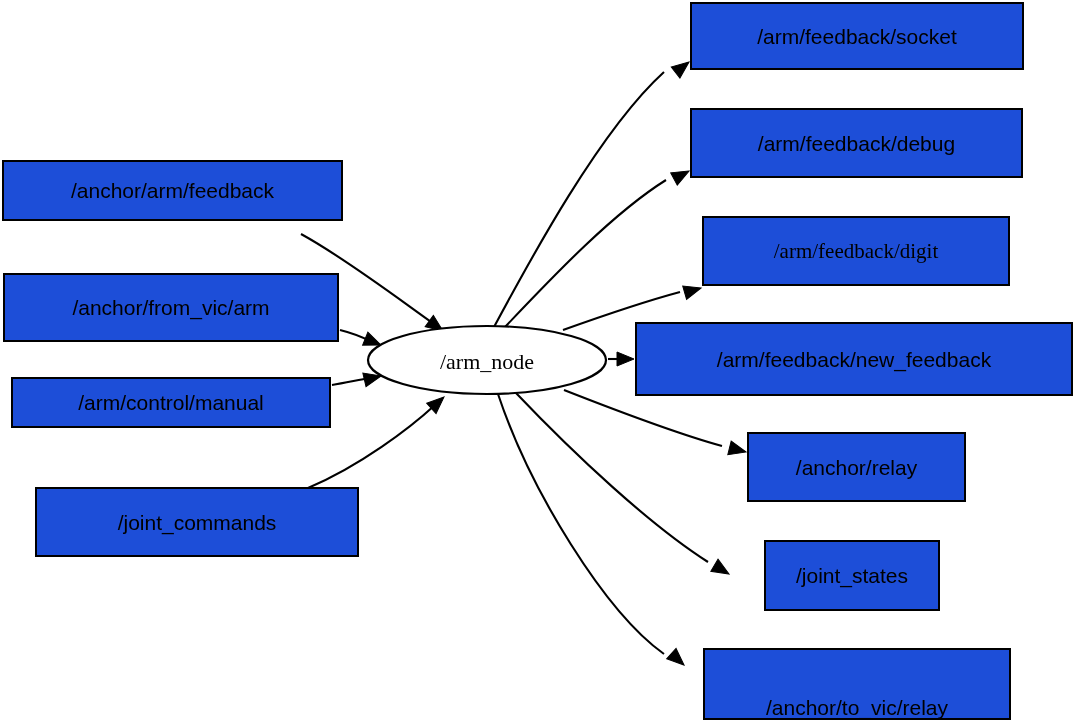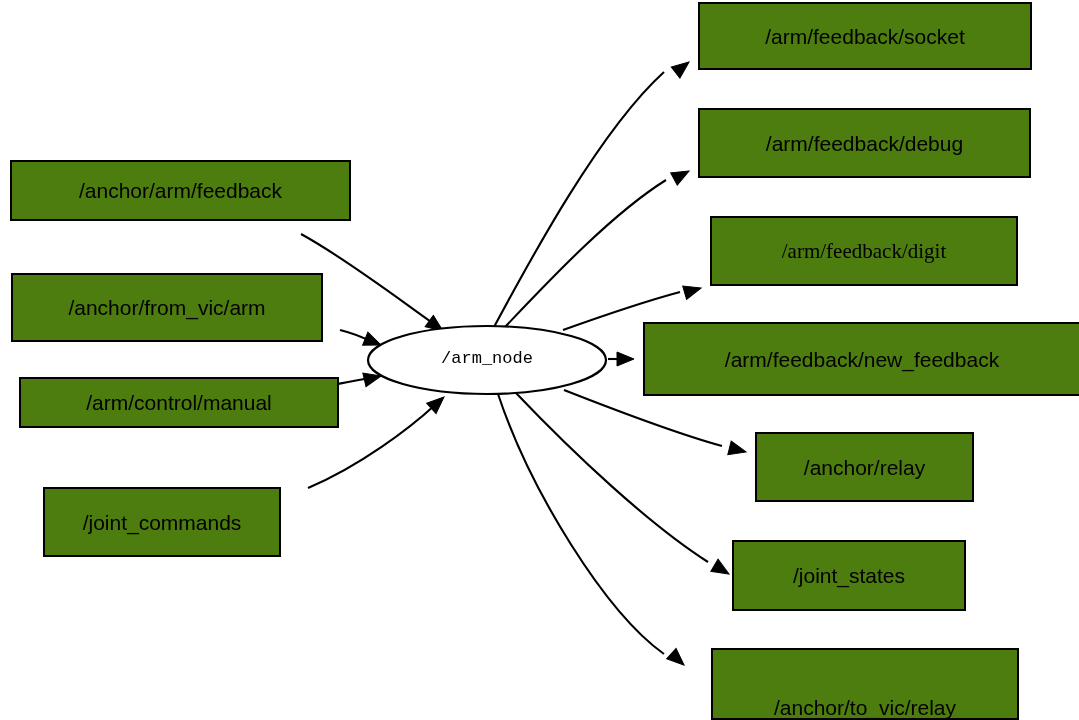--- a/index.html
+++ b/index.html
@@ -19,42 +19,41 @@
     position: absolute;
     left: 0;
     top: 0;
     width: 1079px;
     height: 720px;
   }
   .node-box {
     position: absolute;
     box-sizing: border-box;
     border: 2px solid #000000;
-    background: #4d7c0f;
+    background: #1d4ed8;
     display: flex;
     align-items: center;
     justify-content: center;
     color: #000000;
     font-size: 21px;
     font-family: "Liberation Sans", sans-serif;
     line-height: 1;
     white-space: nowrap;
     z-index: 3;
-    margin-left: 8px;
   }
   .node-label {
     display: block;
     pointer-events: none;
   }
   .ellipse-label {
     position: absolute;
     z-index: 4;
     color: #000000;
-    font-size: 17px;
-    font-family: Liberation Mono, monospace;
+    font-size: 22px;
+    font-family: Liberation Serif, serif;
     white-space: nowrap;
     text-align: center;
     pointer-events: none;
   }
   .edge-path {
     fill: none;
     stroke: #000000;
     stroke-width: 2.1;
   }
   .arrow-head {
@@ -100,47 +99,47 @@
       </g>
     <ellipse id="center-ellipse" class="ellipse-shape" cx="487" cy="360" rx="119" ry="34"></ellipse>
   </svg>
 
   <div class="ellipse-label" id="center-ellipse-label" style="left: 368px; top: 349px; width: 238px;">/arm_node</div>
 
   <div id="input-nodes">
       <div class="node-box" style="left: 2px; top: 160px; width: 341px; height: 61px;">
         <span class="node-label">/anchor/arm/feedback</span>
       </div>
-      <div class="node-box" style="left: 3px; top: 273px; width: 312px; height: 69px;">
+      <div class="node-box" style="left: 3px; top: 273px; width: 336px; height: 69px;">
         <span class="node-label">/anchor/from_vic/arm</span>
       </div>
       <div class="node-box" style="left: 11px; top: 377px; width: 320px; height: 51px;">
         <span class="node-label">/arm/control/manual</span>
       </div>
-      <div class="node-box" style="left: 35px; top: 487px; width: 238px; height: 70px;">
+      <div class="node-box" style="left: 35px; top: 487px; width: 324px; height: 70px;">
         <span class="node-label">/joint_commands</span>
       </div>
     </div>
   <div id="output-nodes">
       <div class="node-box" style="left: 690px; top: 2px; width: 334px; height: 68px;">
         <span class="node-label">/arm/feedback/socket</span>
       </div>
       <div class="node-box" style="left: 690px; top: 108px; width: 333px; height: 70px;">
         <span class="node-label">/arm/feedback/debug</span>
       </div>
       <div class="node-box" style="left: 702px; top: 216px; width: 308px; height: 70px; font-family: Liberation Serif, serif;">
         <span class="node-label">/arm/feedback/digit</span>
       </div>
       <div class="node-box" style="left: 635px; top: 322px; width: 438px; height: 74px; text-align: center;">
         <span class="node-label">/arm/feedback/new_feedback</span>
       </div>
       <div class="node-box" style="left: 747px; top: 432px; width: 219px; height: 70px; align-items: center;">
         <span class="node-label">/anchor/relay</span>
       </div>
-      <div class="node-box" style="left: 724px; top: 540px; width: 234px; height: 71px;">
+      <div class="node-box" style="left: 764px; top: 540px; width: 176px; height: 71px;">
         <span class="node-label">/joint_states</span>
       </div>
       <div class="node-box" style="left: 703px; top: 648px; width: 308px; height: 72px; align-items: flex-end;">
         <span class="node-label">/anchor/to_vic/relay</span>
       </div>
     </div>
 
 </div>
 
 </body></html>

